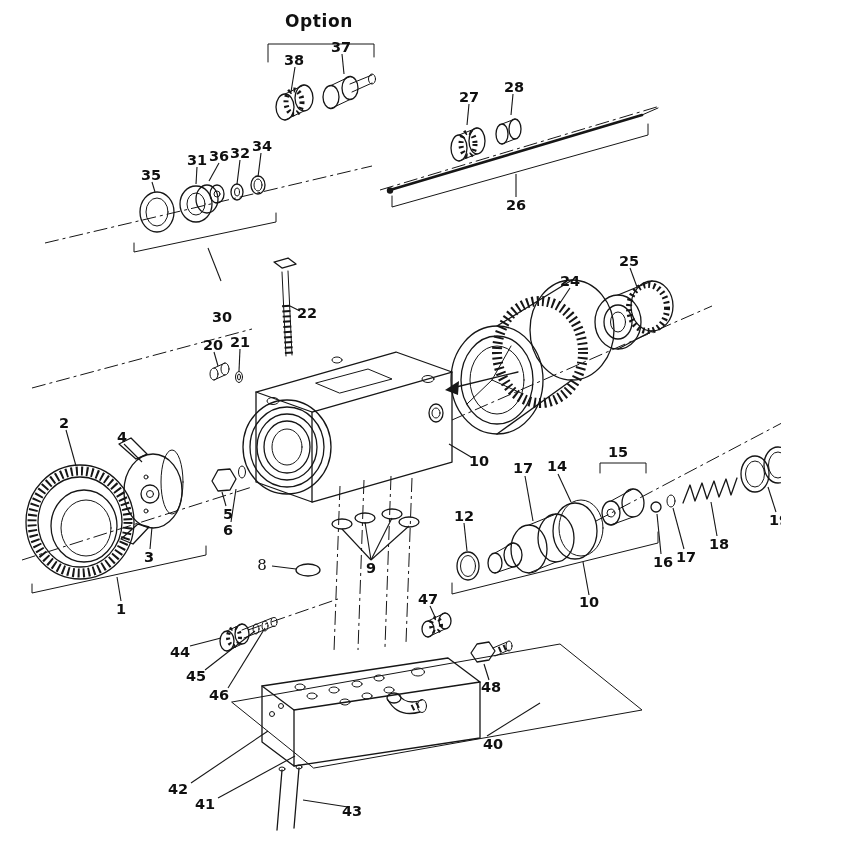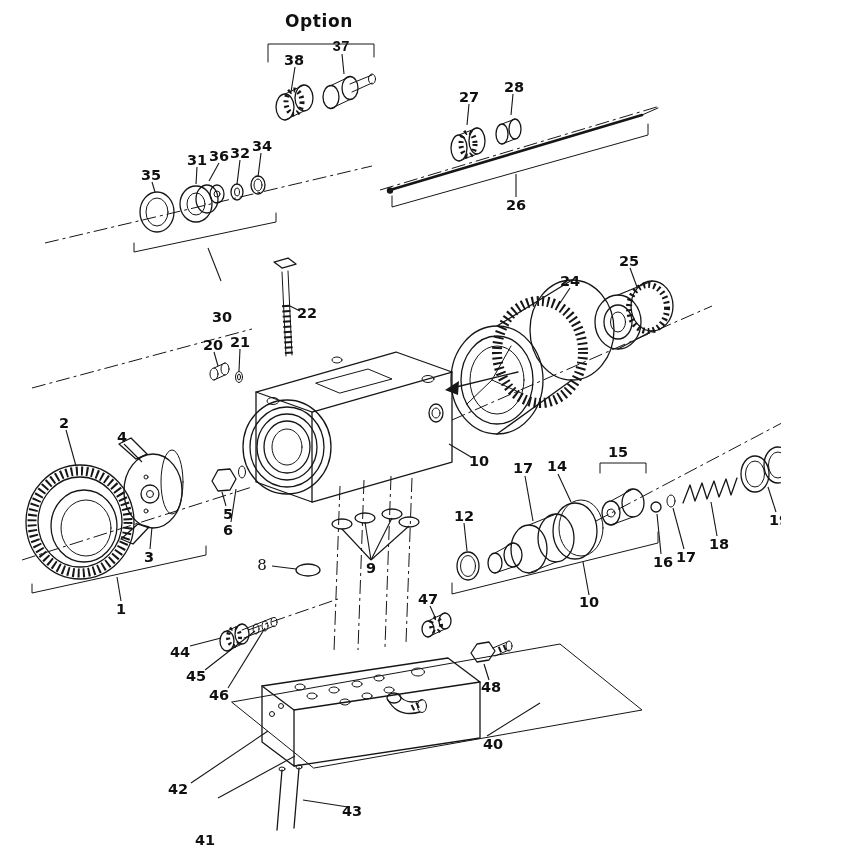--- a/index.html
+++ b/index.html
@@ -330,21 +330,21 @@
     <line class="ld" x1="489" y1="680" x2="484" y2="664"></line>
     <line class="ld" x1="121" y1="601" x2="117" y2="577"></line>
     <line class="ld" x1="589" y1="595" x2="583" y2="562"></line>
   </g>
 
 </svg>
 
 <div id="labels-layer">
       <div class="part-label option" style="left: 319px; top: 21px;">Option</div>
       <div class="part-label" style="left: 294px; top: 60px;">38</div>
-      <div class="part-label" style="left: 341px; top: 47px; font-family: Liberation Mono, monospace;">37</div>
+      <div class="part-label" style="left: 341px; top: 47px;">37</div>
       <div class="part-label" style="left: 469px; top: 97px;">27</div>
       <div class="part-label" style="left: 514px; top: 87px; text-align: center;">28</div>
       <div class="part-label" style="left: 151px; top: 175px;">35</div>
       <div class="part-label" style="left: 197px; top: 160px;">31</div>
       <div class="part-label" style="left: 219px; top: 156px;">36</div>
       <div class="part-label" style="left: 240px; top: 153px;">32</div>
       <div class="part-label" style="left: 262px; top: 146px;">34</div>
       <div class="part-label" style="left: 516px; top: 205px;">26</div>
       <div class="part-label" style="left: 222px; top: 289px; margin-top: 28px;">30</div>
       <div class="part-label" style="left: 307px; top: 313px;">22</div>
@@ -370,17 +370,17 @@
       <div class="part-label" style="left: 779px; top: 520px;">19</div>
       <div class="part-label" style="left: 121px; top: 609px;">1</div>
       <div class="part-label" style="left: 589px; top: 602px;">10</div>
       <div class="part-label" style="left: 180px; top: 652px;">44</div>
       <div class="part-label" style="left: 196px; top: 676px;">45</div>
       <div class="part-label" style="left: 219px; top: 695px;">46</div>
       <div class="part-label" style="left: 428px; top: 599px;">47</div>
       <div class="part-label" style="left: 491px; top: 687px;">48</div>
       <div class="part-label" style="left: 493px; top: 744px;">40</div>
       <div class="part-label" style="left: 178px; top: 789px;">42</div>
-      <div class="part-label" style="left: 205px; top: 804px; margin-top: 36px;">41</div>
+      <div class="part-label" style="left: 205px; top: 804px;">41</div>
       <div class="part-label" style="left: 352px; top: 811px;">43</div>
     </div>
 
 </div>
 
 </body></html>

